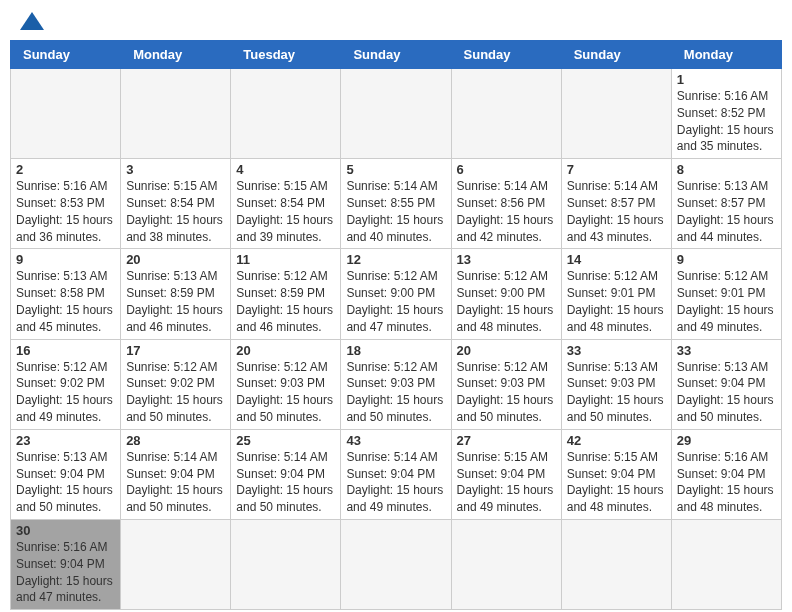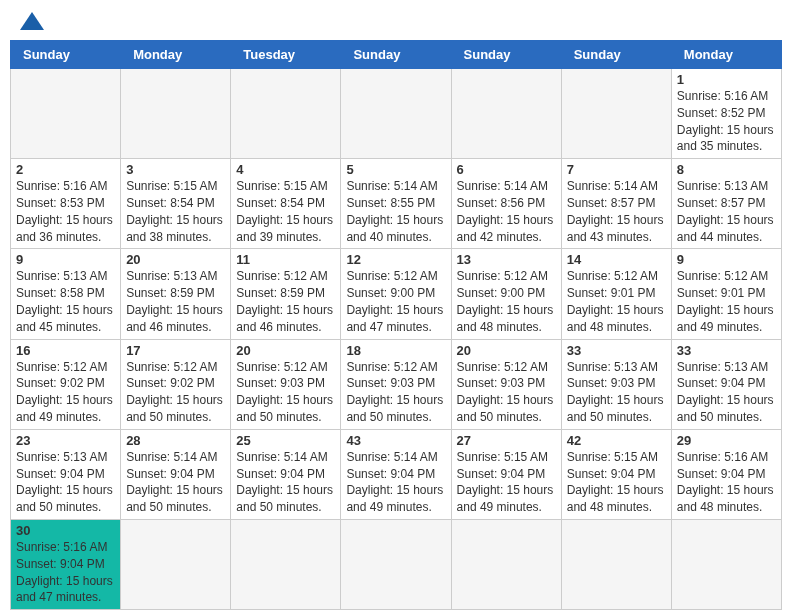--- a/index.html
+++ b/index.html
@@ -85,21 +85,21 @@
     }
     .day-info {
       font-size: 12px;
       color: #333;
       line-height: 1.4;
     }
     .last-row td {
       background: #f5f5f5;
     }
     .last-row td.has-content {
-      background: #14b8a6;
+      background: #a3a3a3;
       margin-top: 8px;
     }
   </style>
 </head>
 <body>
 
 <div class="header-area">
   <div class="logo">
     <div>
       <span class="logo-text"><span></span></span>

